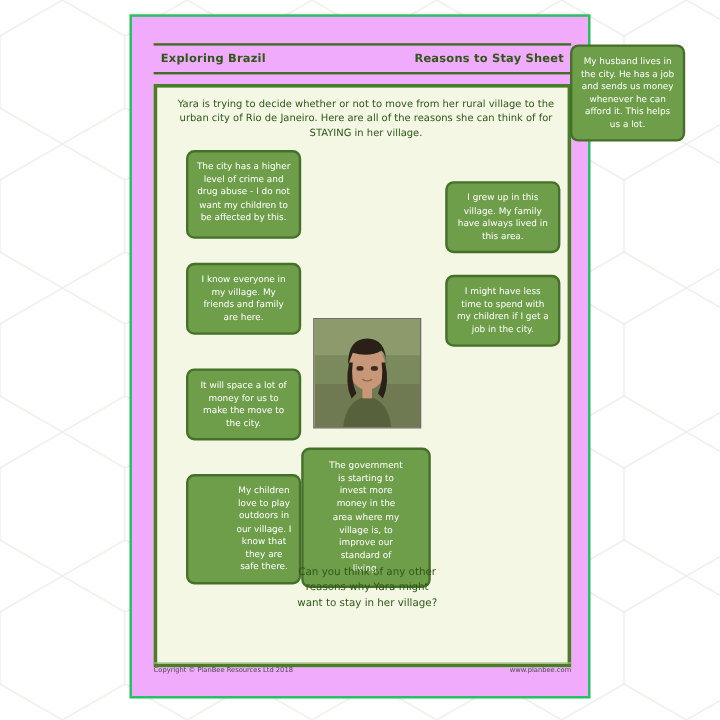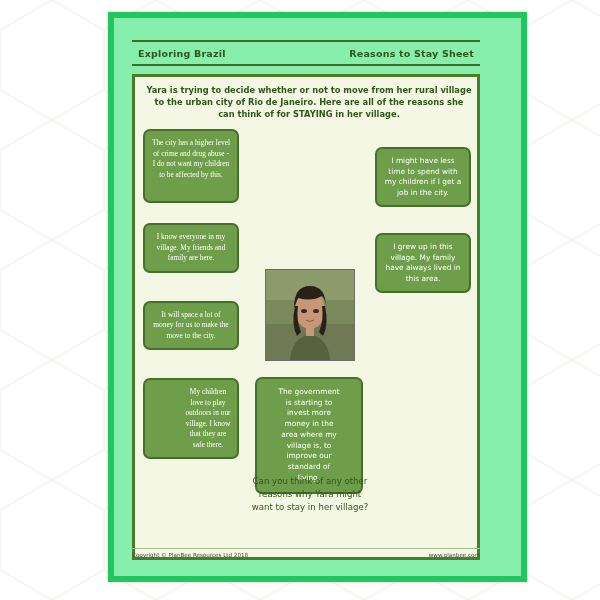--- a/index.html
+++ b/index.html
@@ -12,23 +12,23 @@
   }
   
   .wm{
     position:absolute;inset:0;
     opacity:.5;
     pointer-events:none;
   }
   .page{
     position:absolute;
     left:108px;top:12px;
-    width:419px;height:570px;
-    background:#86efac;
-    border:6px solid #22c55e;
+    width:384px;height:570px;
+    background:#f0abfc;
+    border:2px solid #22c55e;
     box-shadow:0 0 3px rgba(0,0,0,.18);
     box-sizing:border-box;
   }
   
   .hdr{
     position:absolute;left:18px;top:22px;width:348px;height:26px;
     border-top:2px solid #3f6d23;
     border-bottom:2px solid #3f6d23;
     box-sizing:border-box;
     display:flex;align-items:center;justify-content:space-between;
@@ -41,27 +41,27 @@
   
   .frame{
     position:absolute;left:18px;top:56px;width:348px;height:486px;
     border:3px solid #4a7c2a;
     background:#f3f7e4;
     box-sizing:border-box;
   }
   .intro{
     position:absolute;left:10px;top:8px;width:328px;
     text-align:center;
-    font-size:8.3px;line-height:1.42;font-weight:bold;color:#2f5718;
+    font-size:8.3px;line-height:1.42;font-weight:normal;color:#2f5718;
   }
   
   .col{
     position:absolute;width:96px;
   }
-  .colL{left:8px;top:52px;font-family:Liberation Serif, serif;}
+  .colL{left:24px;top:52px;}
   .colR{left:240px;top:52px;}
 
   .card{
     background:#6f9e4a;
     border:2px solid #45702a;
     border-radius:7px;
     color:#ffffff;
     font-size:7.4px;
     line-height:1.42;
     text-align:center;
@@ -124,22 +124,23 @@
     <div class="intro">Yara is trying to decide whether or not to move from her rural village to the urban city of Rio de Janeiro. Here are all of the reasons she can think of for STAYING in her village.</div>
 
     <div class="col colL">
       <div class="card tall">The city has a higher level of crime and drug abuse - I do not want my children to be affected by this.</div>
       <div class="card" style="margin-top:20px;">I know everyone in my village. My friends and family are here.</div>
       <div class="card" style="margin-top:28px;">It will space a lot of money for us to make the move to the city.</div>
       <div class="card" style="margin-top:28px;padding-left:40px;">My children love to play outdoors in our village. I know that they are safe there.</div>
     </div>
 
     <div class="col colR">
+      <div class="card" style="margin-top:-88px;margin-left:104px;width:96px;position:absolute;left:0;">My husband lives in the city. He has a job and sends us money whenever he can afford it. This helps us a lot.</div>
+      <div class="card" style="margin-top:26px;">I grew up in this village. My family have always lived in this area.</div>
       <div class="card" style="margin-top:18px;">I might have less time to spend with my children if I get a job in the city.</div>
-      <div class="card" style="margin-top:26px;">I grew up in this village. My family have always lived in this area.</div>
     </div>
 
     <div class="photo">
       <svg viewBox="0 0 88 90" width="88" height="90" preserveAspectRatio="none">
         <rect x="0" y="0" width="88" height="90" fill="#6f7a52"></rect>
         <rect x="0" y="0" width="88" height="32" fill="#8d9b6c"></rect>
         <rect x="0" y="30" width="88" height="24" fill="#7b8a5c"></rect>
         <ellipse cx="44" cy="40" rx="15" ry="19" fill="#c89778"></ellipse>
         <path d="M28 38 q0 -22 16 -22 q16 0 16 22 q0 -8 -4 -12 q-10 6 -24 2 z" fill="#2a2018"></path>
         <path d="M29 36 q-4 18 2 30 l4 -4 q-5 -12 -3 -26 z" fill="#2a2018"></path>

